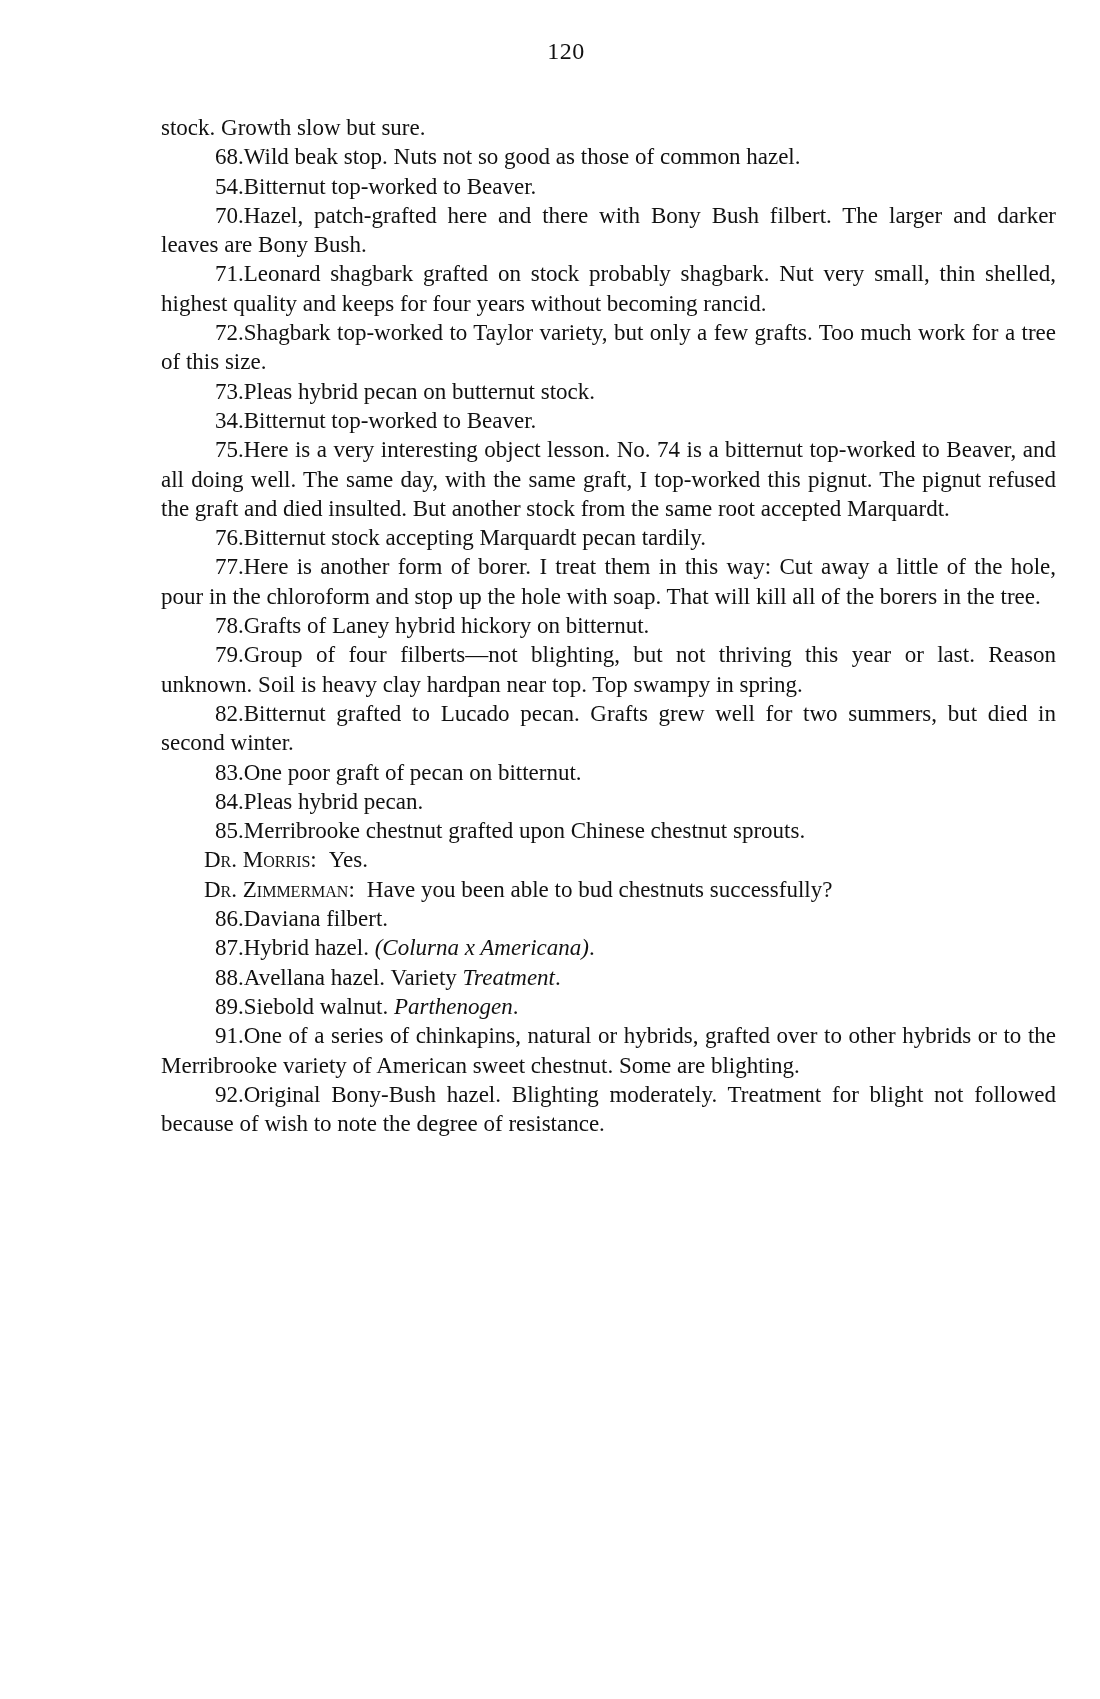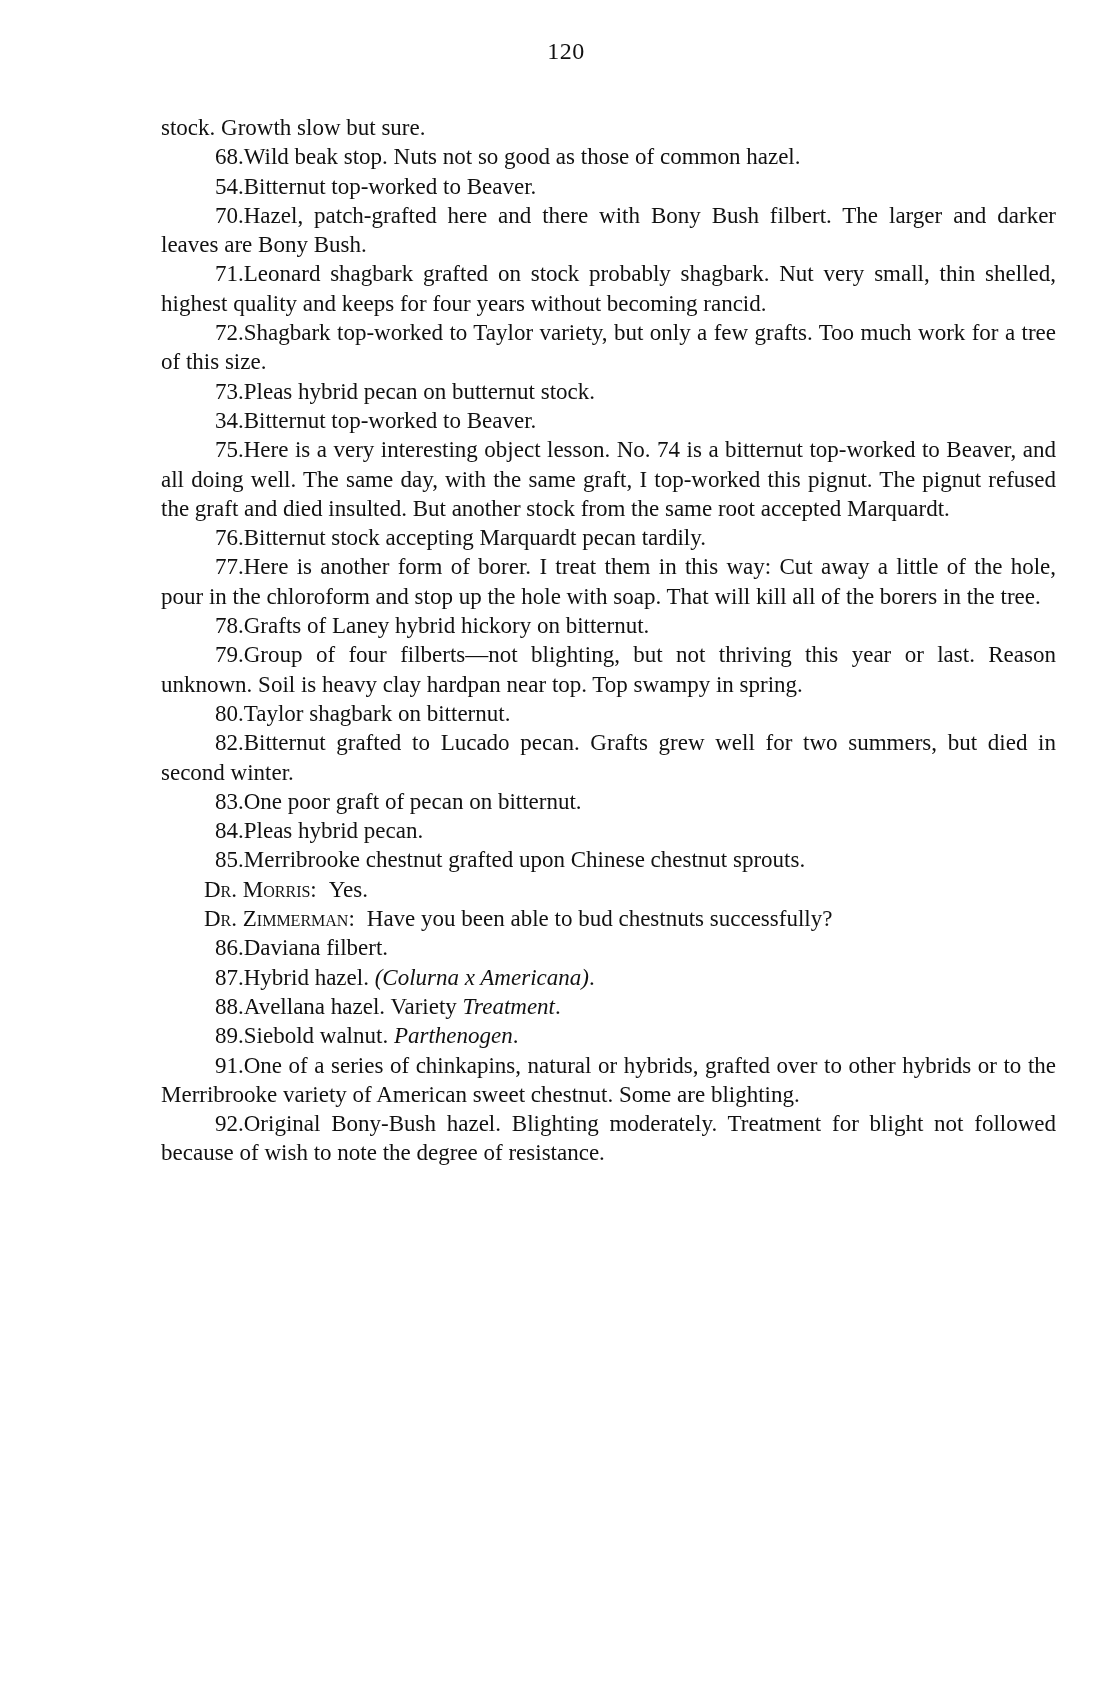--- a/index.html
+++ b/index.html
@@ -38,21 +38,20 @@
     <p class="para item"><span class="num">70.</span><span>Hazel, patch-grafted here and there with Bony Bush filbert. The larger and darker leaves are Bony Bush.</span></p>
     <p class="para item"><span class="num">71.</span><span>Leonard shagbark grafted on stock probably shagbark. Nut very small, thin shelled, highest quality and keeps for four years without becoming rancid.</span></p>
     <p class="para item"><span class="num">72.</span><span>Shagbark top-worked to Taylor variety, but only a few grafts. Too much work for a tree of this size.</span></p>
     <p class="para item"><span class="num">73.</span><span>Pleas hybrid pecan on butternut stock.</span></p>
     <p class="para item"><span class="num">34.</span><span>Bitternut top-worked to Beaver.</span></p>
     <p class="para item"><span class="num">75.</span><span>Here is a very interesting object lesson. No. 74 is a bitternut top-worked to Beaver, and all doing well. The same day, with the same graft, I top-worked this pignut. The pignut refused the graft and died insulted. But another stock from the same root accepted Marquardt.</span></p>
     <p class="para item"><span class="num">76.</span><span>Bitternut stock accepting Marquardt pecan tardily.</span></p>
     <p class="para item"><span class="num">77.</span><span>Here is another form of borer. I treat them in this way: Cut away a little of the hole, pour in the chloroform and stop up the hole with soap. That will kill all of the borers in the tree.</span></p>
     <p class="para item"><span class="num">78.</span><span>Grafts of Laney hybrid hickory on bitternut.</span></p>
     <p class="para item"><span class="num">79.</span><span>Group of four filberts—not blighting, but not thriving this year or last. Reason unknown. Soil is heavy clay hardpan near top. Top swampy in spring.</span></p>
-    <p class="para item"><span class="num">80.</span><span>Taylor shagbark on bitternut.</span></p>
     <p class="para item"><span class="num">82.</span><span>Bitternut grafted to Lucado pecan. Grafts grew well for two summers, but died in second winter.</span></p>
     <p class="para item"><span class="num">83.</span><span>One poor graft of pecan on bitternut.</span></p>
     <p class="para item"><span class="num">84.</span><span>Pleas hybrid pecan.</span></p>
     <p class="para item"><span class="num">85.</span><span>Merribrooke chestnut grafted upon Chinese chestnut sprouts.</span></p>
 
     <p class="para speech"><span class="speaker">Dr. Morris:</span><span>Yes.</span></p>
     <p class="para speech"><span class="speaker">Dr. Zimmerman:</span><span>Have you been able to bud chestnuts successfully?</span></p>
 
     <p class="para item"><span class="num">86.</span><span>Daviana filbert.</span></p>
     <p class="para item"><span class="num">87.</span><span>Hybrid hazel.</span> <span class="it">(Colurna x Americana)</span><span>.</span></p>

